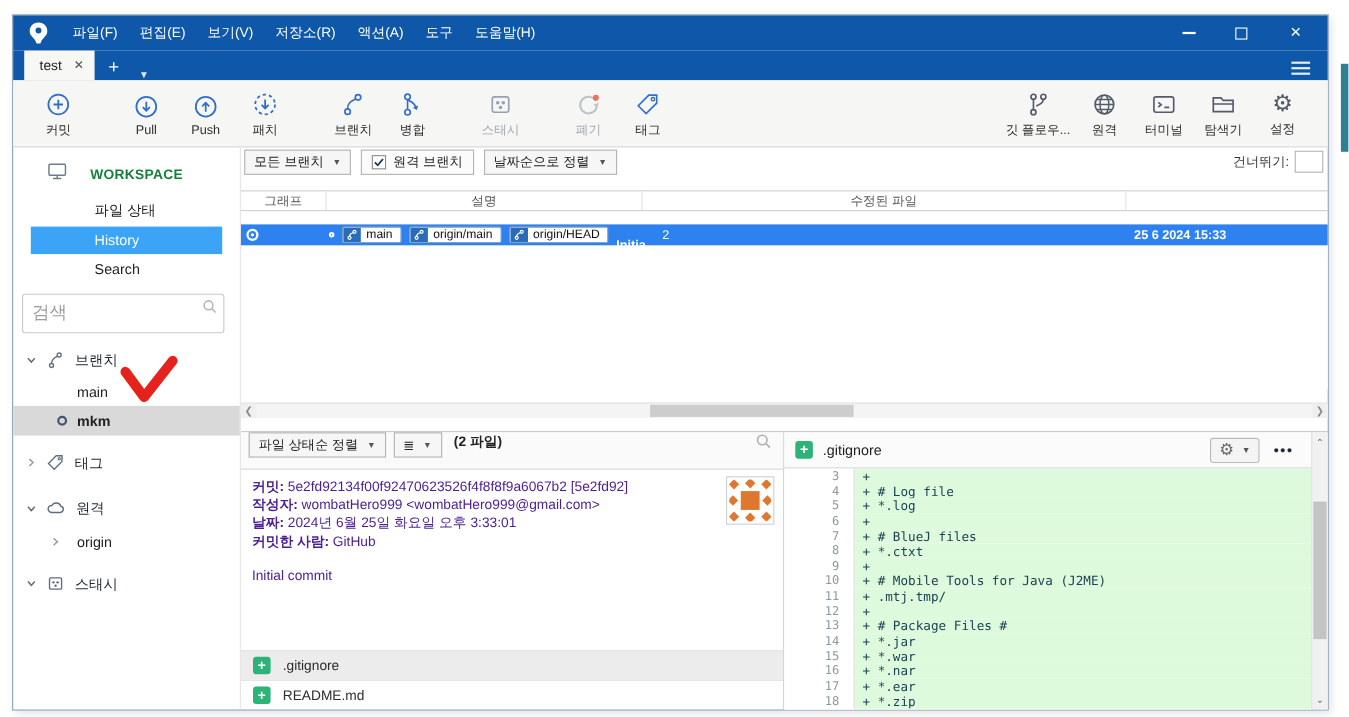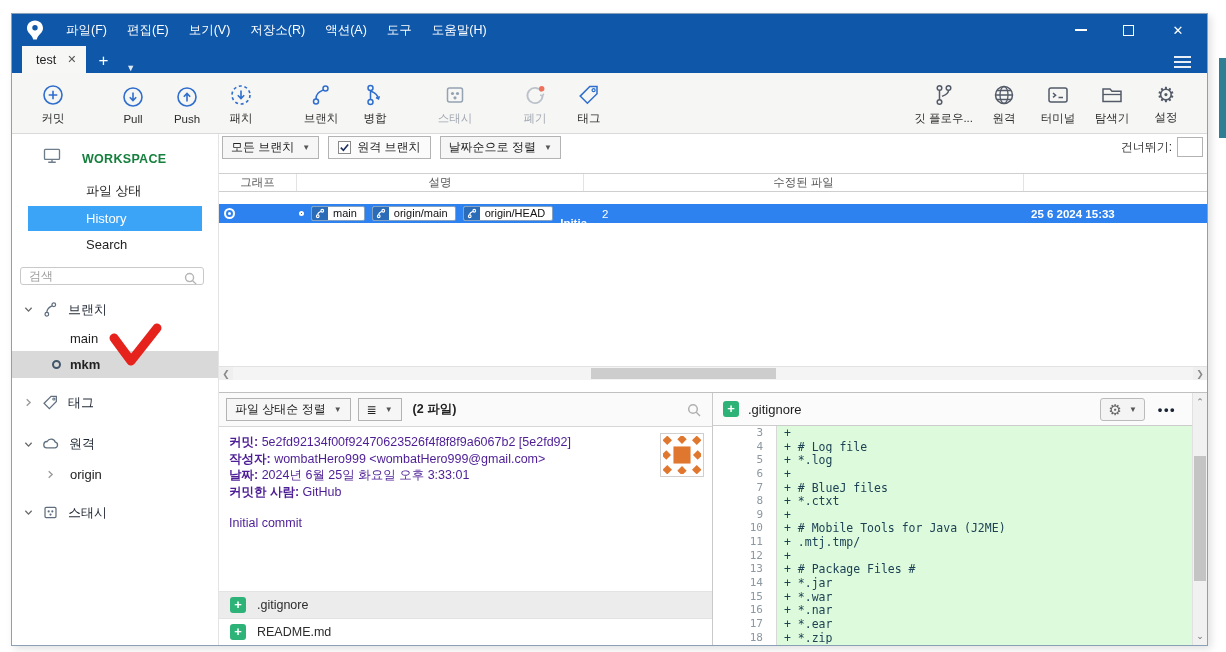--- a/index.html
+++ b/index.html
@@ -52,22 +52,22 @@
   .main { flex:1; display:flex; min-height:0; }
 
   
   .sidebar { width:207px; flex:none; border-right:1px solid #e4e4e4; padding-top:8px;
     font-size:13px; color:#222; position:relative; }
   .ws-head { display:flex; align-items:flex-end; gap:20px; padding:4px 0 10px 30px;
     color:#15803d; font-weight:bold; font-size:12.5px; letter-spacing:.3px; }
   .nav-item { padding:5px 0 5px 58px; margin:1px 16px; }
   .nav-item.sel { background:#3ba4f6; color:#fff; }
   .side-search { margin:10px 14px 4px 8px; position:relative; }
-  .side-search input { width:100%; height:18px; border:1px solid #c9c9c9; border-radius:3px;
-    padding:0 26px 0 8px; font-size:12px; color:#333; outline:none; }
+  .side-search input { width:100%; height:36px; border:1px solid #c9c9c9; border-radius:3px;
+    padding:0 26px 0 8px; font-size:16px; color:#333; outline:none; }
   .side-search input::placeholder { color:#9d9d9d; }
   .side-search .mag { position:absolute; right:6px; top:4px; }
   .sect { display:flex; align-items:center; gap:8px; padding:7px 0 7px 12px; margin-top:8px; }
   .sect .slabel { color:#1f2733; }
   .child { padding:5px 0 5px 58px; }
   .child-row { display:flex; align-items:center; height:27px; padding-left:40px; gap:9px; }
   .child-row.sel { background:#d9d9d9; font-weight:bold; }
   .cur-dot { width:9px; height:9px; border:2px solid #42556b; border-radius:50%; flex:none; }
   .origin-row { display:flex; align-items:center; gap:8px; padding:6px 0 6px 34px; }
   .chev { flex:none; display:inline-flex; }
@@ -111,21 +111,21 @@
   .hs-arrow { position:absolute; top:0; width:14px; height:13px; display:flex; align-items:center;
     justify-content:center; color:#8a8a8a; font-size:9px; background:#efefef; }
   .hs-left { left:0; } .hs-right { right:0; }
   .hs-thumb { position:absolute; left:372px; top:1px; width:185px; height:11px; background:#cdcdcd; }
 
   
   .bottom { height:253px; flex:none; display:flex; border-top:1px solid #c0c0c0; min-height:0; }
 
   .left-panel { width:494px; flex:none; border-right:1px solid #c9c9c9; display:flex; flex-direction:column; }
   .lp-toolbar { height:34px; background:#fafafa; border-bottom:1px solid #d7d7d7; display:flex;
-    align-items:center; gap:7px; padding:0 10px 0 7px; flex:none; }
+    gap:7px; padding:0 10px 0 7px; flex:none; }
   .lp-count { font-size:12.5px; font-weight:bold; color:#222; margin-left:4px; }
   .lp-toolbar .mag { margin-left:auto; }
   .commit-info { flex:1; padding:7px 10px; font-size:12.5px; line-height:16.5px; color:#4c1d95;
     position:relative; min-height:0; }
   .ci-line b { font-weight:bold; }
   .ci-msg { margin-top:15px; }
   .avatar { position:absolute; right:8px; top:6px; width:44px; height:44px; border:1px solid #cfcfcf;
     background:#fff; padding:2px; }
   .file-list { flex:none; }
   .file-row { height:27px; display:flex; align-items:center; gap:11px; padding-left:11px;

